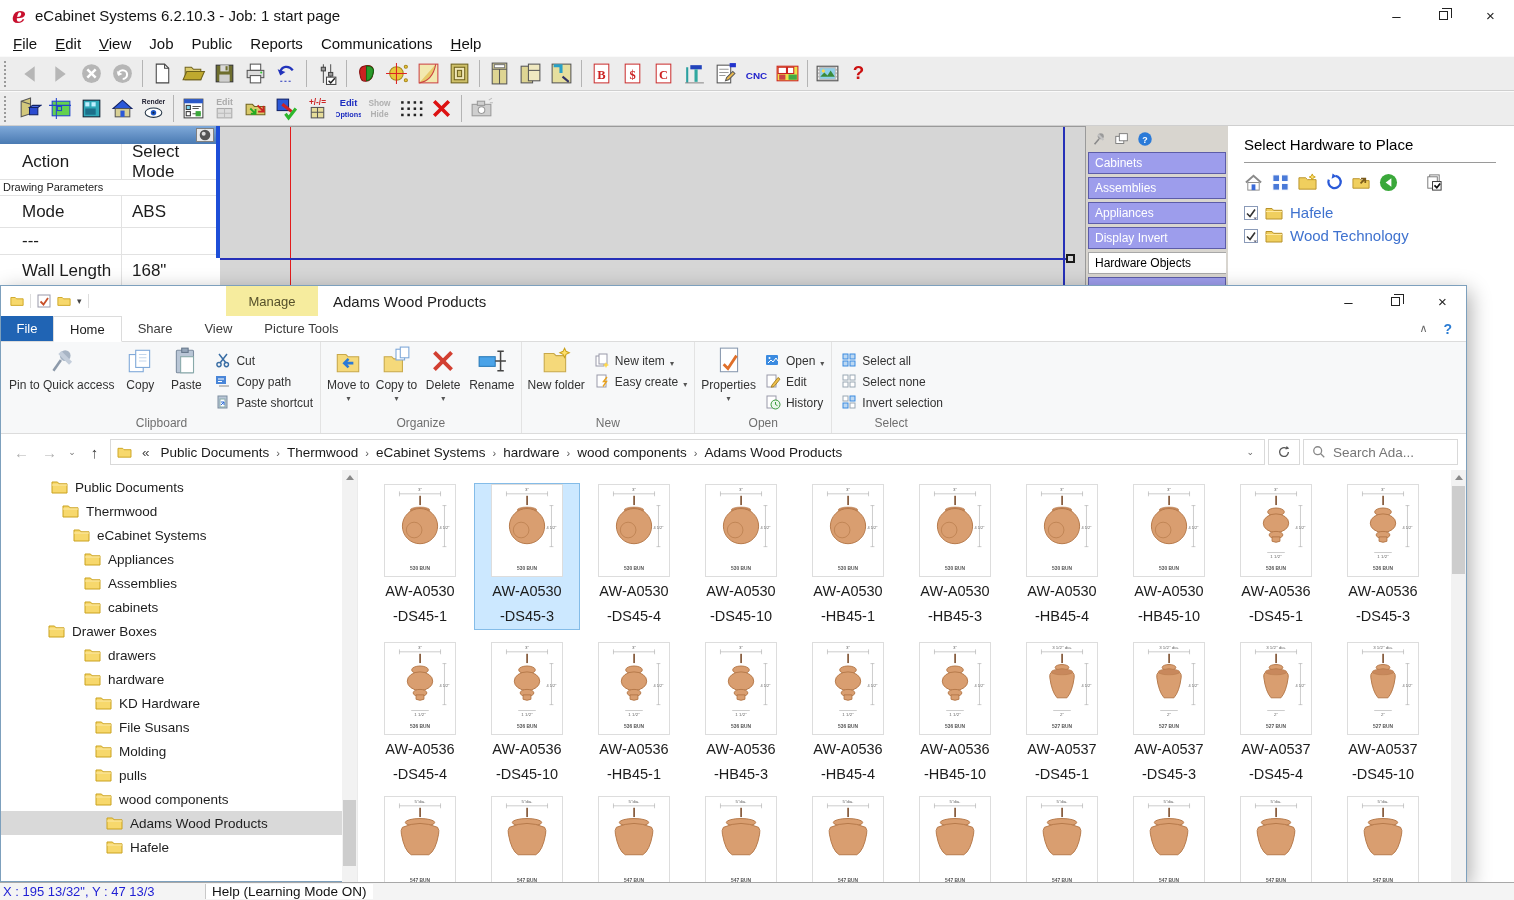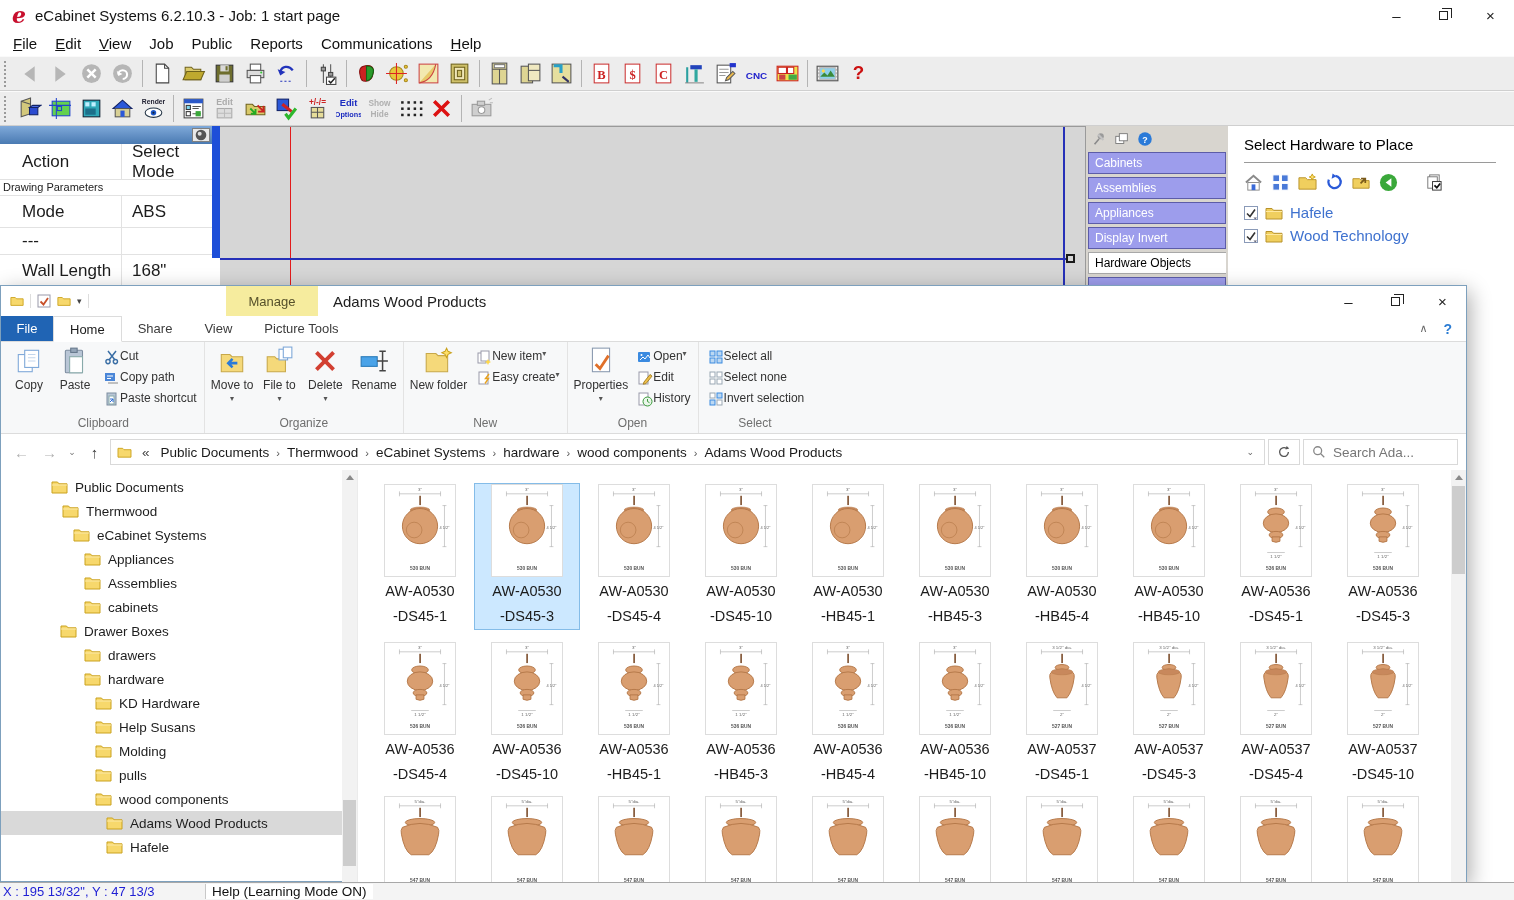--- a/index.html
+++ b/index.html
@@ -21,21 +21,21 @@
 
 .tbar{height:35px;background:#ededed;border-top:1px solid #fafafa;border-bottom:1px solid #cfcfcf;display:flex;align-items:center;padding-left:2px}
 #toolbar2{height:35px}
 .tb-handle{width:6px;height:26px;border-left:2px dotted #9a9a9a;margin:0 4px 0 2px}
 .tb-group{display:flex;align-items:center}
 .tb-sep{width:1px;height:27px;background:#b4b4b4;margin:0 4px}
 .tb-btn{width:31px;height:31px;display:flex;align-items:center;justify-content:center}
 .tb-btn svg{width:25px;height:25px}
 
 
-#params{position:absolute;left:0;top:126px;width:220px;height:132px;background:#fff;border-right:8px solid #1d4ed8;z-index:1}
+#params{position:absolute;left:0;top:126px;width:220px;height:132px;background:#fff;border-right:4px solid #1d4ed8;z-index:1}
 .p-title{height:18px;background:linear-gradient(#7fa9d9,#4a7ab2);display:flex;justify-content:flex-end;align-items:center;padding-right:2px}
 .p-title-btn{width:18px;height:14px;background:#e9e9e9;border:1px solid #808080;display:flex;align-items:center;justify-content:center}
 .p-row{display:flex;border-bottom:1px solid #e2e2e2;font-size:17px;color:#1c1c1c;align-items:center}
 .p-row.h1{height:36px}.p-row.h2{height:32px}.p-row.h3{height:27px}
 .p-c1{width:122px;padding-left:22px;border-right:1px solid #e2e2e2;align-self:stretch;display:flex;align-items:center}
 .p-c2{flex:1;padding-left:10px}
 .p-sect{font-size:11px;color:#222;padding:1px 0 2px 3px;border-bottom:1px solid #e2e2e2}
 
 
 #canvas{position:absolute;left:220px;top:126px;width:865px;height:756px;background:#d6d6d6;border-top:1px solid #9a9a9a;z-index:0}
@@ -82,21 +82,21 @@
 .chev-up{color:#666;font-size:11px}
 .rib-help{color:#2b7cd3;font-weight:bold;font-size:14px}
 .ex-ribbon{height:92px;background:#f7f8f9;border-bottom:1px solid #dcdcdc;display:flex;padding-left:2px}
 .rib-group{display:flex;flex-direction:column;padding:1px 3px 0}
 .rib-group+.rib-group{border-left:1px solid #e3e3e3}
 .rib-items{flex:1;display:flex;align-items:flex-start}
 .rib-label{height:17px;text-align:center;font-size:12px;color:#6f6f6f}
 .big-btn{min-width:46px;padding:3px 3px 0;height:72px;display:flex;flex-direction:column;align-items:center;font-size:12px;color:#333;text-align:center;line-height:14px}
 .big-btn svg{width:30px;height:30px;margin-bottom:2px;flex:none}
 .small-col{display:flex;flex-direction:column;gap:2px;padding:6px 4px 0 6px}
-.small-item{display:flex;align-items:flex-start;font-size:12px;color:#333;height:19px;white-space:nowrap}
+.small-item{display:flex;align-items:flex-end;gap:5px;font-size:12px;color:#333;height:19px;white-space:nowrap}
 .small-item svg{width:16px;height:16px;flex:none}
 .dd-mark{font-size:8px;color:#555}
 .ex-addr{height:36px;display:flex;align-items:center;padding:0 8px;gap:3px;background:#fff}
 .addr-btn{width:25px;height:24px;display:flex;align-items:center;justify-content:center;font-size:15px;color:#b0b0b0}
 .addr-btn.en{color:#444}
 .addr-btn.sm{width:14px;font-size:9px;color:#777}
 .addr-box{flex:1;height:26px;border:1px solid #d9d9d9;display:flex;align-items:center;padding:0 6px;font-size:13.5px;color:#1a1a1a}
 .addr-box svg{width:15px;height:13px;margin-right:6px}
 .crumb-prev{color:#444;padding:0 4px}
 .crumb{padding:0 7px;white-space:nowrap}
@@ -667,20 +667,28 @@
       <span class="chev-up">∧</span>
       <span class="rib-help">?</span>
     </div>
   </div>
 
   <div class="ex-ribbon">
     <div class="rib-group">
       <div class="rib-items">
         <div class="big-btn">
           <svg viewBox="0 0 28 28">
+              <circle cx="17" cy="9" r="5" fill="#a7b4c4"></circle>
+              <path d="M13 13 L6 23" stroke="#8d9aaa" stroke-width="2.4"></path>
+              <path d="M12 6 l10 10" stroke="#c4cedb" stroke-width="4"></path>
+            </svg>
+          <span>Pin to Quick access</span>
+        </div>
+        <div class="big-btn">
+          <svg viewBox="0 0 28 28">
               <rect x="4" y="8" width="13" height="16" fill="#fff" stroke="#7da7d8"></rect>
               <rect x="10" y="4" width="13" height="16" fill="#fff" stroke="#7da7d8"></rect>
               <path d="M13 8h7 M13 11h7 M13 14h7" stroke="#c3d6ec"></path>
             </svg>
           <span>Copy</span>
         </div>
         <div class="big-btn">
           <svg viewBox="0 0 28 28">
               <rect x="5" y="4" width="16" height="21" rx="1" fill="#b9c6d6" stroke="#7d8da0"></rect>
               <rect x="10" y="2" width="6" height="4" fill="#94a5b8" stroke="#66788c"></rect>
@@ -726,21 +734,21 @@
             </svg>
           <span>Move to</span>
             <span class="dd-mark">▾</span>
         </div>
         <div class="big-btn">
           <svg viewBox="0 0 28 28">
               <path d="M3 24 V10 h7 l2 2 h8 V24 z" fill="#f5d97a" stroke="#c8a84a"></path>
               <rect x="14" y="3" width="8" height="10" fill="#fff" stroke="#7da7d8"></rect>
               <rect x="18" y="1" width="8" height="10" fill="#fff" stroke="#7da7d8"></rect>
             </svg>
-          <span>File to</span>
+          <span>Copy to</span>
             <span class="dd-mark">▾</span>
         </div>
         <div class="big-btn">
           <svg viewBox="0 0 28 28">
               <path d="M6 6 L22 22 M22 6 L6 22" stroke="#d23f31" stroke-width="3.6"></path>
             </svg>
           <span>Delete</span>
             <span class="dd-mark">▾</span>
         </div>
         <div class="big-btn">
@@ -928,21 +936,21 @@
           </svg>
           <span>Assemblies</span>
         </div>
         <div class="tree-item" style="padding-left: 83px;">
           <svg viewBox="0 0 17 14">
             <path d="M1 13 V2 h5.5 l1.5 1.8 H16 V13 z" fill="#f7d86c" stroke="#caa21e"></path>
             <path d="M1 5 h15" stroke="#fce9a8"></path>
           </svg>
           <span>cabinets</span>
         </div>
-        <div class="tree-item" style="padding-left: 47px; margin-left: 12px;">
+        <div class="tree-item" style="padding-left: 47px;">
           <svg viewBox="0 0 17 14">
             <path d="M1 13 V2 h5.5 l1.5 1.8 H16 V13 z" fill="#f7d86c" stroke="#caa21e"></path>
             <path d="M1 5 h15" stroke="#fce9a8"></path>
           </svg>
           <span>Drawer Boxes</span>
         </div>
         <div class="tree-item" style="padding-left: 83px;">
           <svg viewBox="0 0 17 14">
             <path d="M1 13 V2 h5.5 l1.5 1.8 H16 V13 z" fill="#f7d86c" stroke="#caa21e"></path>
             <path d="M1 5 h15" stroke="#fce9a8"></path>
@@ -961,21 +969,21 @@
             <path d="M1 13 V2 h5.5 l1.5 1.8 H16 V13 z" fill="#f7d86c" stroke="#caa21e"></path>
             <path d="M1 5 h15" stroke="#fce9a8"></path>
           </svg>
           <span>KD Hardware</span>
         </div>
         <div class="tree-item" style="padding-left: 94px;">
           <svg viewBox="0 0 17 14">
             <path d="M1 13 V2 h5.5 l1.5 1.8 H16 V13 z" fill="#f7d86c" stroke="#caa21e"></path>
             <path d="M1 5 h15" stroke="#fce9a8"></path>
           </svg>
-          <span>Help Susans</span>
+          <span>File Susans</span>
         </div>
         <div class="tree-item" style="padding-left: 94px;">
           <svg viewBox="0 0 17 14">
             <path d="M1 13 V2 h5.5 l1.5 1.8 H16 V13 z" fill="#f7d86c" stroke="#caa21e"></path>
             <path d="M1 5 h15" stroke="#fce9a8"></path>
           </svg>
           <span>Molding</span>
         </div>
         <div class="tree-item" style="padding-left: 94px;">
           <svg viewBox="0 0 17 14">

